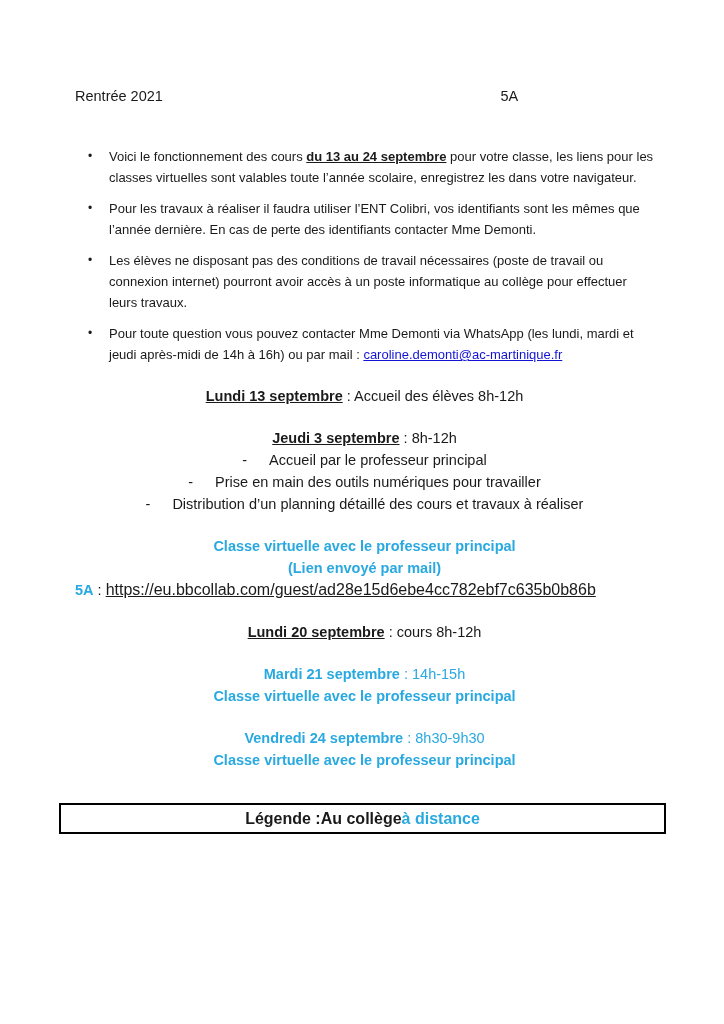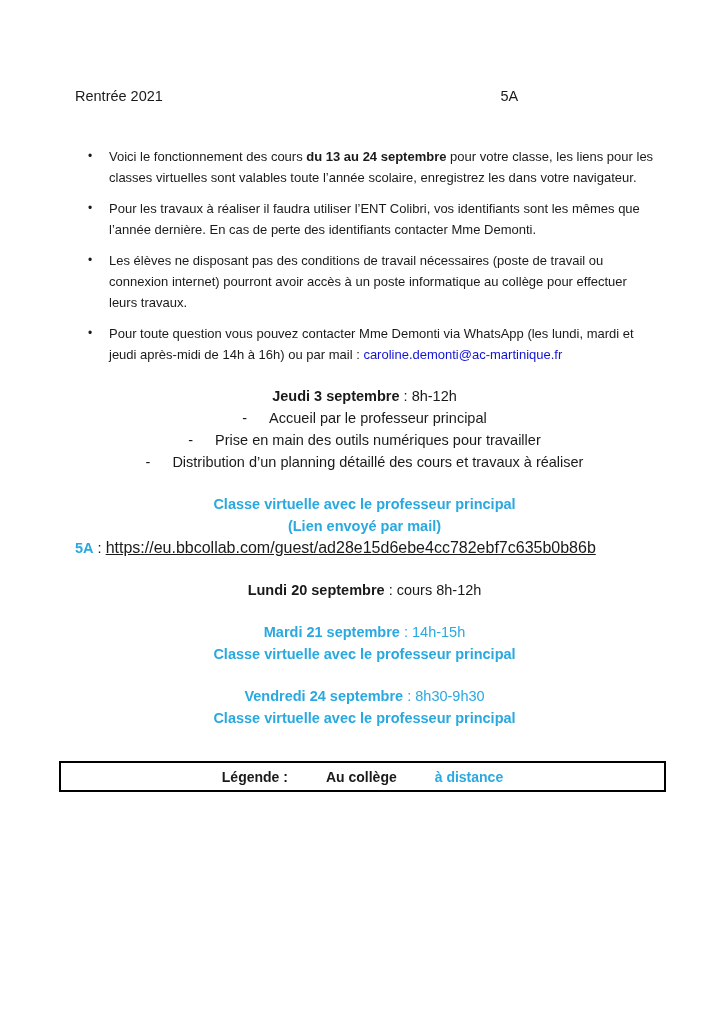--- a/index.html
+++ b/index.html
@@ -37,24 +37,25 @@
     display: flex;
     margin: 0 0 10px 0;
   }
   .bullets .dot {
     width: 21px;
     padding-left: 13px;
     flex: none;
     font-size: 12px;
   }
   .bullets .btxt { width: 552px; }
-  b, .bold { font-weight: bold; }
+  b, .bold { font-weight: bold; text-decoration: underline; }
 
   a.email-link {
     color: var(--link-blue, #1313d6);
+    text-decoration: underline;
     cursor: pointer;
   }
 
   
   .sched {
     margin-top: 2px;
     text-align: center;
     font-size: 14.5px;
     line-height: 22px;
   }
@@ -78,22 +79,21 @@
   
   .legend-box {
     box-sizing: border-box;
     margin: 32px 0 0 -16px;
     width: 607px;
     height: 31px;
     border: 2px solid #000;
     display: flex;
     align-items: center;
     justify-content: center;
-    gap: 38px;
-    font-size: 14px;
+    font-size: 16px;
     font-weight: bold;
   }
 </style>
 </head>
 <body>
 
 <div class="page">
 
   <div class="doc-header">
     <span class="h-left">Rentrée 2021</span>
@@ -114,20 +114,23 @@
       <span class="btxt">Les élèves ne disposant pas des conditions de travail nécessaires (poste de travail ou connexion internet) pourront avoir accès à un poste informatique au collège pour effectuer leurs travaux.</span>
     </li>
     <li>
       <span class="dot">•</span>
       <span class="btxt"><span>Pour toute question vous pouvez contacter Mme Demonti via WhatsApp (les lundi, mardi et jeudi après-midi de 14h à 16h) ou par mail : </span><a class="email-link">caroline.demonti@ac-martinique.fr</a></span>
     </li>
   </ul>
 
   <div class="sched">
 
+    <div class="entry">
+      <b>Lundi 13 septembre</b><span> : </span><span>Accueil des élèves 8h-12h</span>
+    </div>
 
     <div class="entry">
       <div>
         <b>Jeudi 3 septembre</b><span> : </span><span>8h-12h</span>
       </div>
       <div class="dash-line">
         <span class="dash">-</span><span>Accueil par le professeur principal</span>
       </div>
       <div class="dash-line">
         <span class="dash">-</span><span>Prise en main des outils numériques pour travailler</span>

